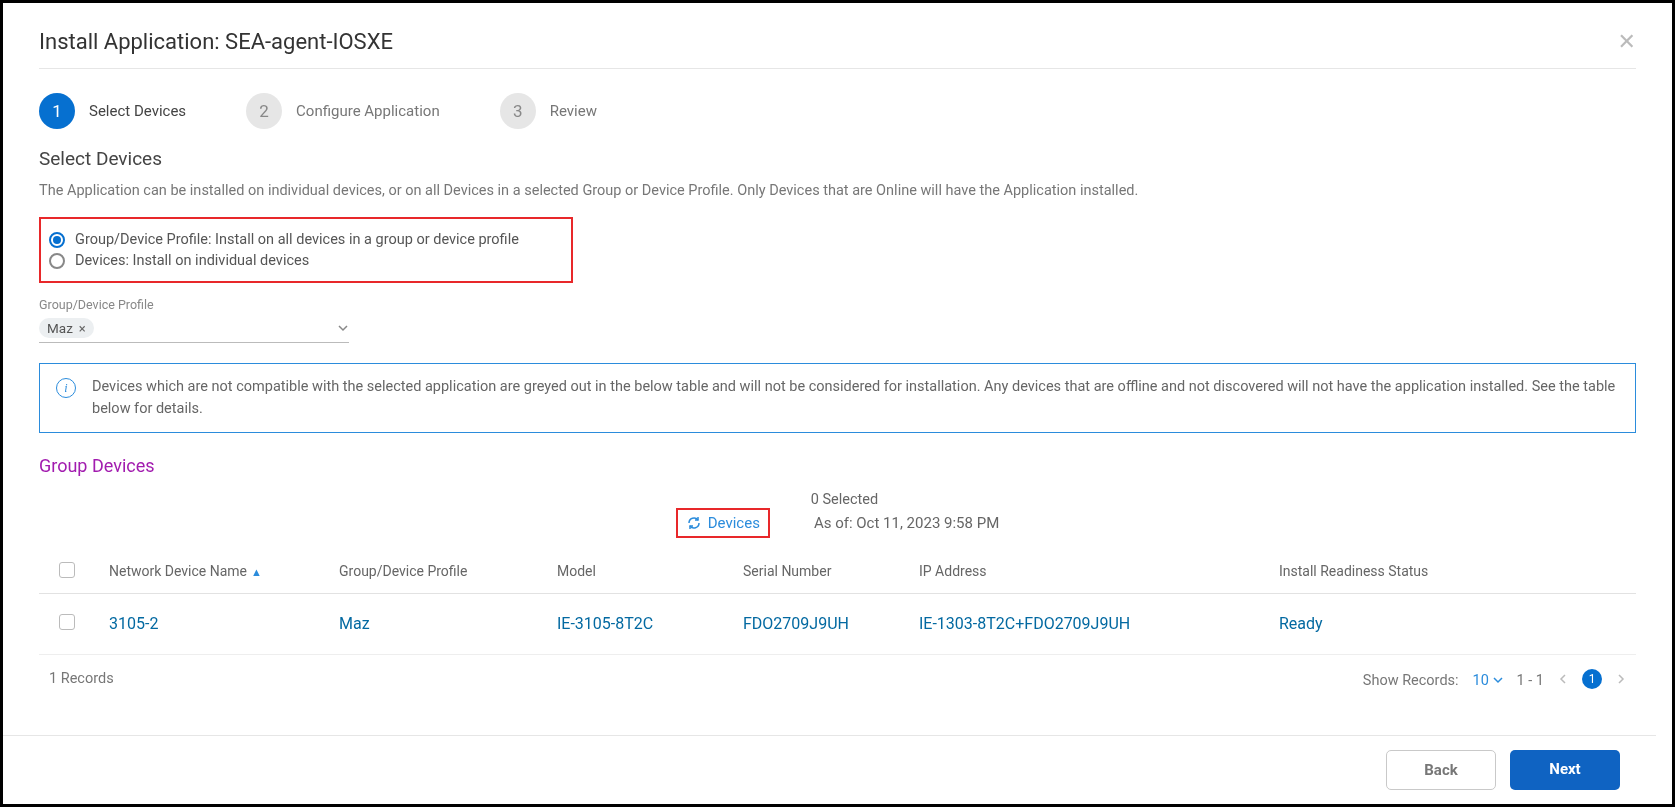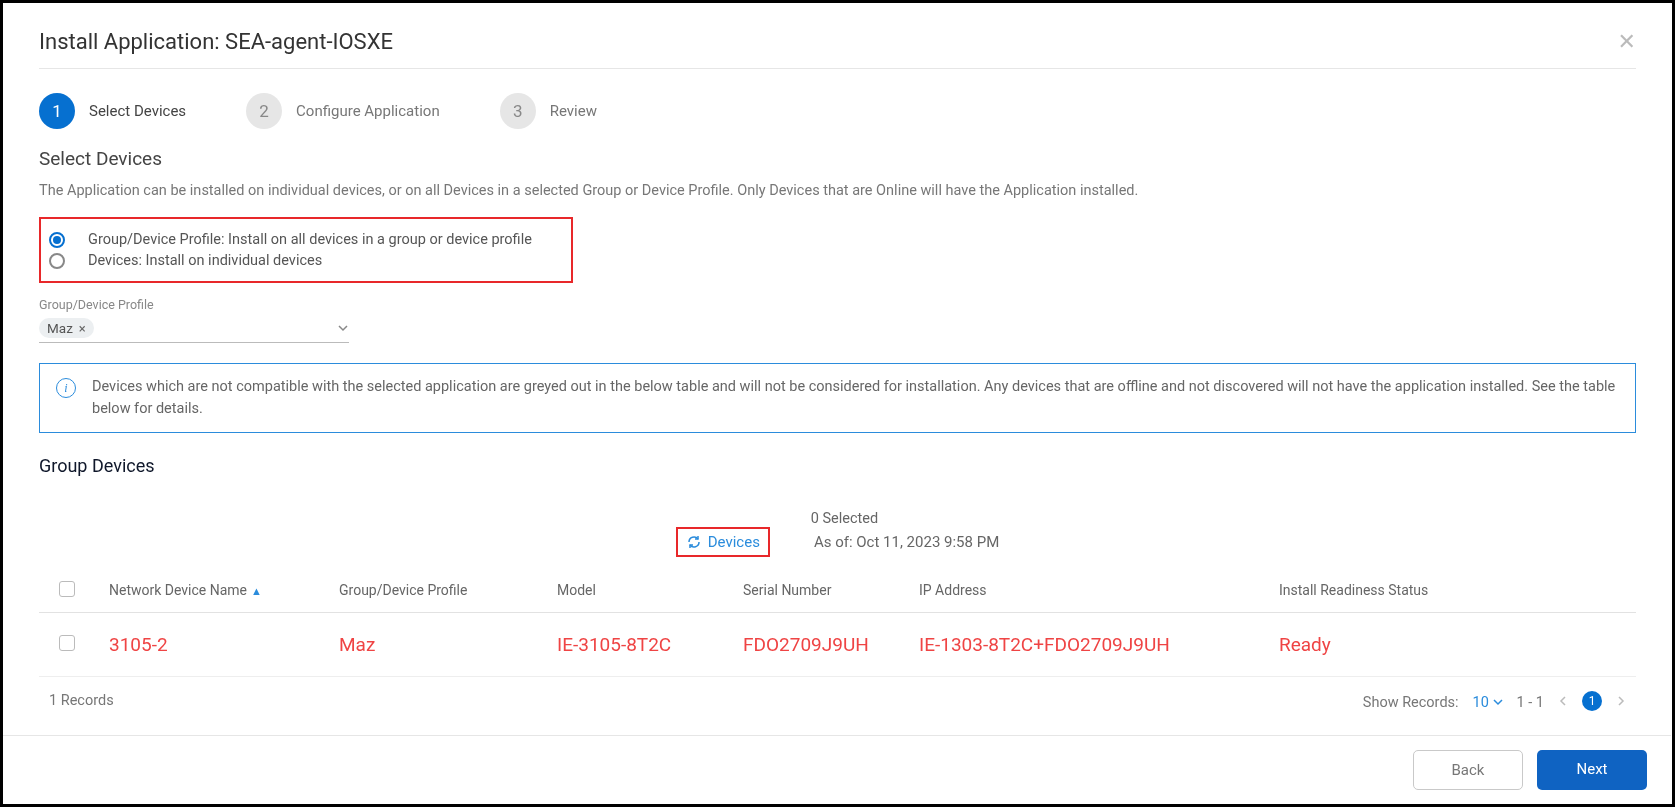--- a/index.html
+++ b/index.html
@@ -43,21 +43,21 @@
   .step-label { font-size: 15px; color: #777; }
   .step.active .step-label { color: #444; }
   .section-title { font-size: 19px; color: #444; margin-bottom: 12px; }
   .section-desc { font-size: 14.5px; color: #777; margin-bottom: 18px; }
   .radio-box {
     border: 2px solid #e8282a;
     padding: 10px 12px 10px 8px;
     width: 534px;
     margin-bottom: 14px;
   }
-  .radio-row { display: flex; align-items: center; gap: 23px; padding: 2px 0; }
+  .radio-row { display: flex; align-items: center; gap: 10px; padding: 2px 0; }
   .radio-dot {
     width: 16px; height: 16px; border: 2px solid #0670d0; border-radius: 50%;
     display: flex; align-items: center; justify-content: center;
   }
   .radio-dot.unchecked { border-color: #888; }
   .radio-dot .inner { width: 8px; height: 8px; border-radius: 50%; background: #0670d0; }
   .radio-text { font-size: 14.5px; color: #555; }
   .profile-field { width: 310px; margin-bottom: 20px; }
   .profile-label { font-size: 12.5px; color: #888; margin-bottom: 2px; }
   .profile-input {
@@ -78,66 +78,67 @@
     align-items: flex-start;
   }
   .info-icon {
     width: 20px; height: 20px; border: 1.5px solid #2b8cdc; border-radius: 50%;
     color: #2b8cdc; font-size: 12px;
     display: flex; align-items: center; justify-content: center;
     flex-shrink: 0; margin-top: 2px;
     font-family: Georgia, serif; font-style: italic;
   }
   .info-text { font-size: 14.5px; color: #666; line-height: 1.5; }
-  .subsection-title { font-size: 18px; color: #0f172a; margin-bottom: 34px; }
+  .subsection-title { font-size: 18px; color: #a21caf; margin-bottom: 15px; }
   .table-toolbar {
     display: flex; justify-content: space-between; align-items: center;
     margin-bottom: 12px;
     flex-direction: column;
   }
   .selected-count { font-size: 14.5px; color: #666; padding-left: 14px; }
   .toolbar-right { display: flex; align-items: center; gap: 20px; }
   .refresh-box {
     border: 2px solid #e8282a;
     padding: 4px 8px;
     display: flex; align-items: center; gap: 6px;
     color: #2b8cdc; font-size: 15px;
   }
   .asof { font-size: 15px; color: #666; margin-left: 24px; }
   table { width: 100%; border-collapse: collapse; }
   thead th {
     text-align: left; font-weight: 400; font-size: 14px; color: #666;
     padding: 12px 10px; border-bottom: 1px solid #e2e2e2;
   }
   tbody td {
-    font-size: 19px; color: #ef4444; padding: 20px 10px;
+    font-size: 16px; color: #0369a1; padding: 20px 10px;
     border-bottom: 1px solid #eee;
   }
   .checkbox {
     width: 16px; height: 16px; border: 1.5px solid #bbb; border-radius: 3px;
     display: inline-block;
   }
   .sort-caret { color: #2b8cdc; font-size: 11px; margin-left: 4px; }
   .table-footer {
     display: flex; justify-content: space-between; align-items: center;
     padding: 14px 10px 0 10px; font-size: 14.5px; color: #777;
   }
   .pager { display: flex; align-items: flex-end; gap: 14px; }
   .pager .link { color: #2b8cdc; }
   .pager .page-circle {
     width: 20px; height: 20px; border-radius: 50%; background: #0670d0;
     color: #fff; font-size: 12px; display: flex; align-items: center; justify-content: center;
   }
   .pager .nav-chev { color: #bbb; }
   .modal-footer {
-    position: absolute; bottom: 0; left: 0; right: 1px;
+    position: absolute; bottom: 0; left: 0; right: 16px;
     border-top: 1px solid #e6e6e6;
-    padding: 14px 24px;
+    padding: 14px 36px;
     display: flex; justify-content: flex-end; gap: 14px;
     background: #fff;
+    font-weight: bold;
   }
   .btn {
     min-width: 110px; padding: 10px 24px; border-radius: 5px;
     font-size: 15px; text-align: center; cursor: pointer;
   }
   .btn-outline { border: 1px solid #c9c9c9; color: #777; background: #fff; }
   .btn-primary { border: none; background: #0f63c2; color: #fff; }
   .col-check { width: 60px; padding-left: 20px !important; }
   .col-name { width: 230px; }
   .col-profile { width: 218px; }

